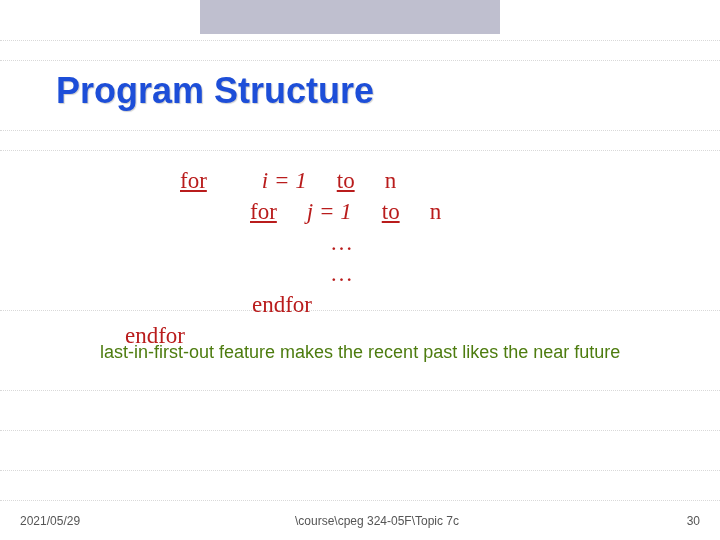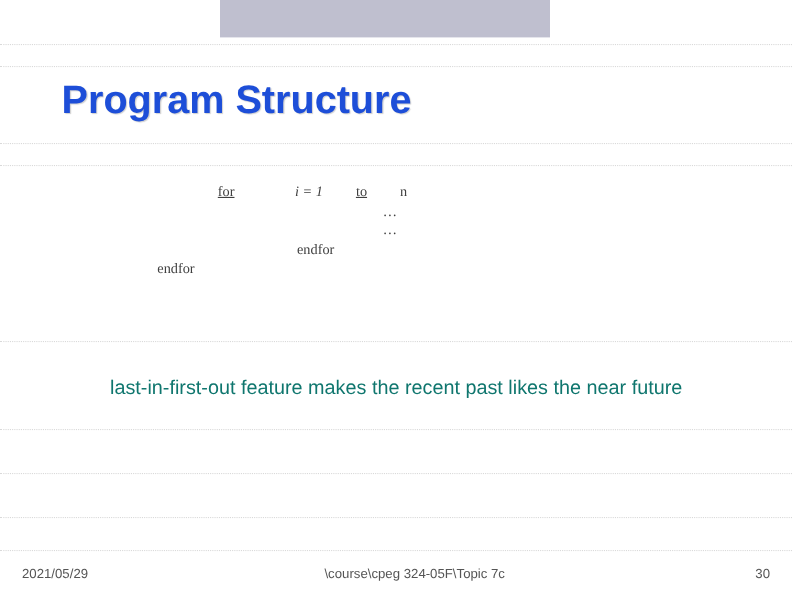--- a/index.html
+++ b/index.html
@@ -36,43 +36,43 @@
     font-family: Arial, Helvetica, sans-serif;
     font-weight: bold;
     font-size: 36px;
     color: #1d4ed8;
     text-shadow: 1px 1px 1px #cfcfcf;
     margin-left: 26px;
   }
   .code-block {
     position: absolute;
     top: 165px;
-    left: 198px;
+    left: 180px;
     font-family: "Times New Roman", Times, serif;
-    font-size: 13px;
-    color: #404040;
+    font-size: 23px;
+    color: #b91c1c;
     line-height: 1.35;
   }
   .code-block .row { white-space: pre; }
   .u { text-decoration: underline; }
   .i { font-style: italic; }
   .gap1 { display: inline-block; width: 55px; }
   .gap3 { display: inline-block; width: 30px; }
   .indent1 { display: inline-block; width: 70px; }
   .indent-dots { display: inline-block; width: 150px; }
   .endfor2-indent { display: inline-block; width: 72px; }
   .endfor1-offset { position: relative; left: -55px; }
   .body-text {
     position: absolute;
     top: 340px;
     left: 100px;
     right: 60px;
     font-family: Arial, Helvetica, sans-serif;
     font-size: 18px;
-    color: #0f766e;
+    color: #4d7c0f;
     line-height: 1.35;
   }
   .footer {
     position: absolute;
     bottom: 12px;
     left: 0; right: 0;
     font-family: Arial, Helvetica, sans-serif;
     font-size: 12px;
     color: #555;
   }
@@ -94,20 +94,21 @@
   <div class="hline" style="top:470px"></div>
   <div class="hline" style="top:500px"></div>
 </div>
 
 <div class="topbar"></div>
 
 <h1 class="title">Program Structure</h1>
 
 <div class="code-block">
   <div class="row"><span class="u">for</span><span class="gap1"></span><span class="i">i = 1</span><span class="gap3"></span><span class="u">to</span><span class="gap3"></span><span>n</span></div>
+  <div class="row"><span class="indent1"></span><span class="u">for</span><span class="gap3"></span><span class="i">j = 1</span><span class="gap3"></span><span class="u">to</span><span class="gap3"></span><span>n</span></div>
   <div class="row"><span class="indent-dots"></span><span>…</span></div>
   <div class="row"><span class="indent-dots"></span><span>…</span></div>
   <div class="row"><span class="endfor2-indent"></span><span>endfor</span></div>
   <div class="row endfor1-offset"><span>endfor</span></div>
 </div>
 
 <div class="body-text">last-in-first-out feature makes the recent past likes the near future</div>
 
 <div class="footer">
   <div class="date">2021/05/29</div>

